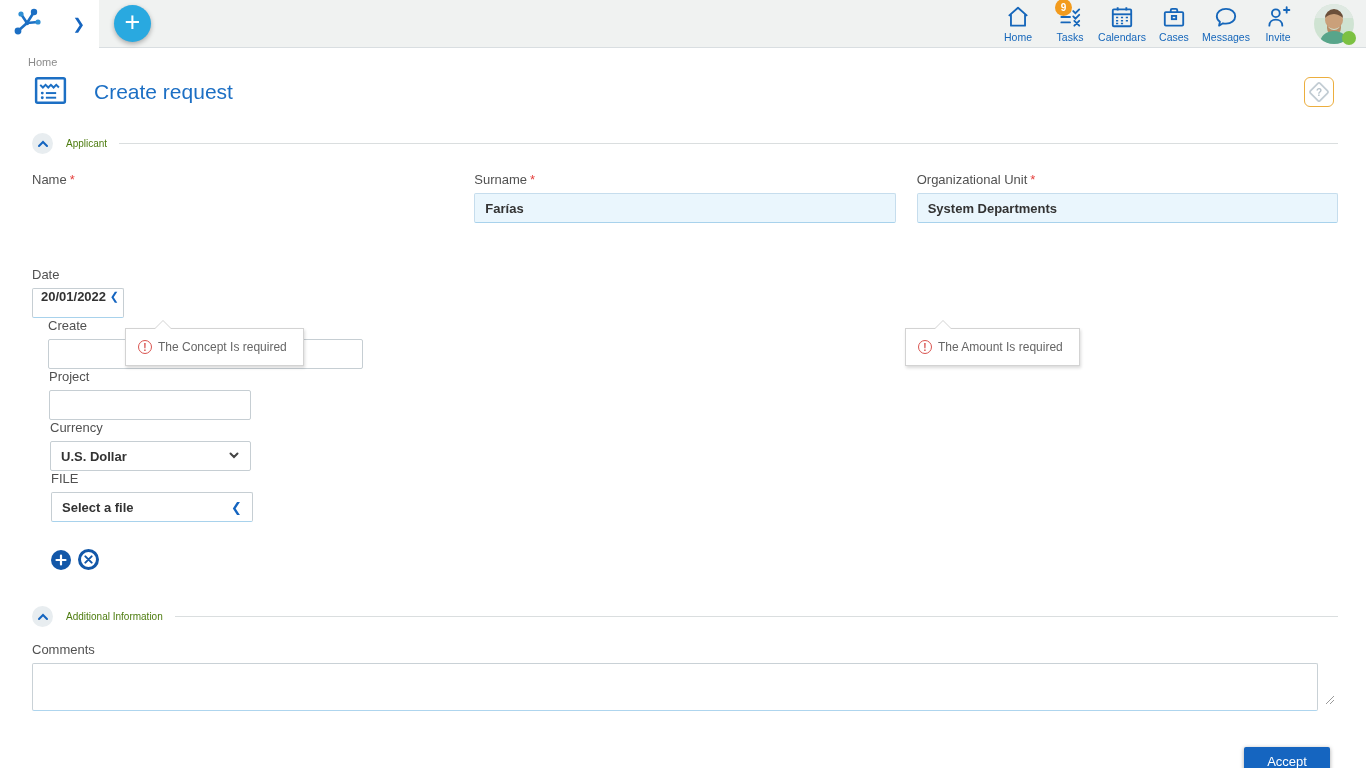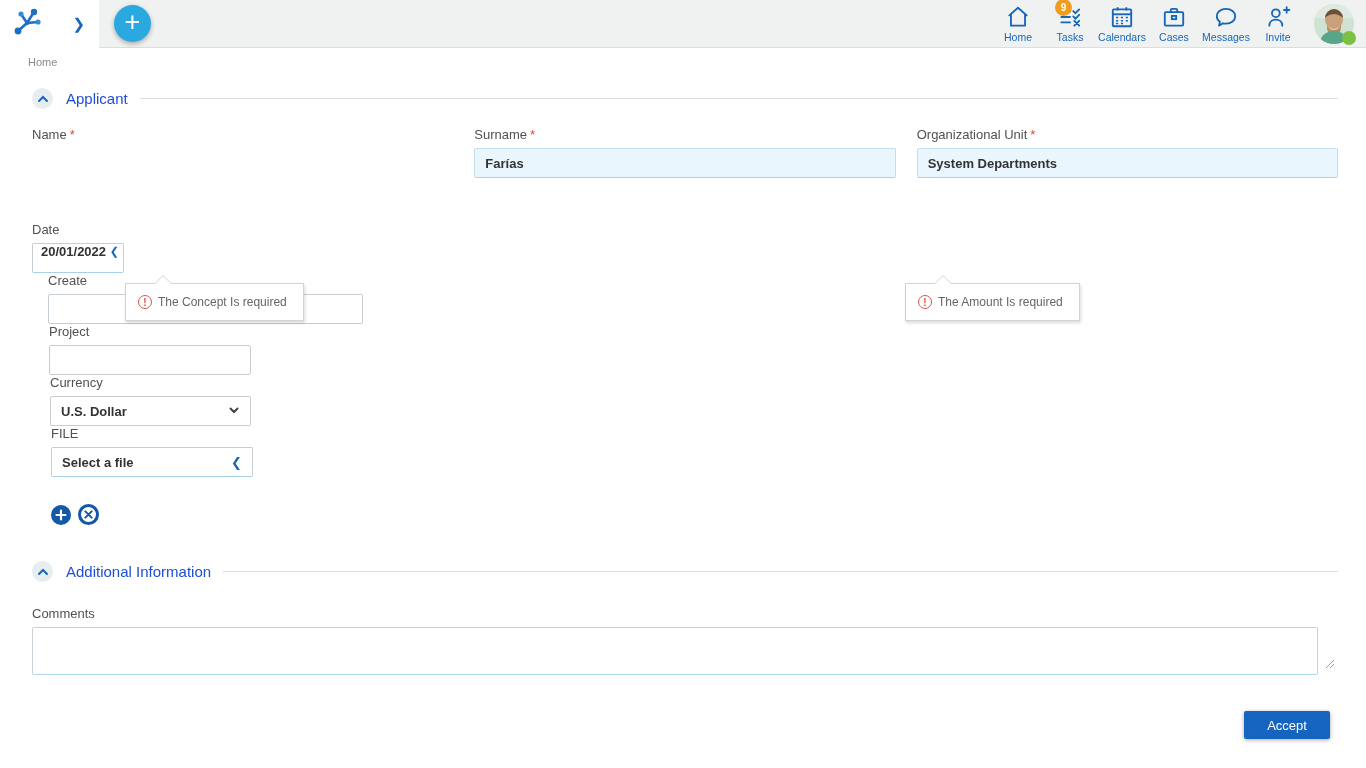--- a/index.html
+++ b/index.html
@@ -33,21 +33,21 @@
   .breadcrumb { margin:8px 0 0 -4px; font-size:11px; color:#8b8b8b; }
   .title-row { display:flex; align-items:center; margin-top:3px; height:42px; }
   .page-title { font-size:21px; color:#1c6fc4; margin-left:25px; font-weight:400; }
   .help-btn { margin-left:auto; width:30px; height:30px; border:1px solid #ecae3e;
     border-radius:6px; background:#fff; display:flex; align-items:center;
     justify-content:center; cursor:pointer; margin-right:4px; }
 
   .section-header { display:flex; align-items:center; }
   .collapse-circle { width:21px; height:21px; border-radius:50%; background:#e8edf0;
     display:flex; align-items:center; justify-content:center; cursor:pointer; flex:none; }
-  .section-title { font-size:15px; color:#1d4ed8; margin-left:13px; white-space:nowrap; }
+  .section-title { font-size:10px; color:#4d7c0f; margin-left:13px; white-space:nowrap; }
   .section-line { flex:1; height:1px; background:#dadedf; margin-left:12px; }
 
   .field-label { font-size:13px; color:#515151; }
   .req { color:#e5413e; margin-left:3px; }
   .input { height:30px; border:1px solid #c6ced3; border-radius:2px; background:#fff;
     display:flex; align-items:center; padding:0 10px; font-size:13px; color:#333;
     font-weight:bold; margin-top:6px; }
   .input.filled { background:#eaf6fd; border-color:#c6dded; border-bottom-color:#a8d2ec; }
   .input.blue-bottom { border-bottom-color:#a8d2ec; }
   .chev-blue { margin-left:auto; color:#1565c0; font-size:13px; font-weight:bold; }
@@ -75,21 +75,21 @@
     border-left:9px solid transparent; border-right:9px solid transparent;
     border-bottom:9px solid #d3d3d3; }
   .tooltip::after { content:""; position:absolute; top:-8px; left:29px;
     border-left:8px solid transparent; border-right:8px solid transparent;
     border-bottom:8px solid #fff; }
   .err-ico { width:14px; height:14px; border-radius:50%; border:1.5px solid #d9534f;
     color:#d9534f; font-size:10px; font-weight:bold; display:flex; align-items:center;
     justify-content:center; flex:none; }
 
   .additional { margin-top:36px; }
-  .comments-label { margin-top:24px; }
+  .comments-label { margin-top:15px; }
   .textarea-wrap { position:relative; margin-top:6px; }
   .textarea { width:1286px; height:48px; border:1px solid #c9d1d6; border-bottom-color:#aed5ee;
     border-radius:2px; background:#fff; resize:none; font-family:"Liberation Sans",sans-serif; }
   .resize-handle { position:absolute; right:3px; bottom:6px; }
 
   .actions { display:flex; justify-content:flex-end; margin-top:32px; padding-right:8px; }
   .accept-btn { width:86px; height:28px; background:#1565c0; color:#fff; border:none;
     border-radius:2px; font-size:13px; font-family:"Liberation Sans",sans-serif;
     box-shadow:0 1px 4px rgba(0,0,0,.35); cursor:pointer; }
 </style>
@@ -195,20 +195,43 @@
       </span>
       <span class="status-dot"></span>
     </div>
   </div>
 </div>
 
 <div class="content">
 
   <div class="breadcrumb">Home</div>
 
+  <div class="title-row">
+    <span>
+      <svg width="37" height="37" viewBox="0 0 36 36" fill="none" stroke="#1c6fc4" stroke-width="2.4">
+        <rect x="4" y="6" width="28" height="24" rx="1.5"></rect>
+        <path stroke-width="1.9" d="M8 12.5 l2.6 2.6 l2.6 -2.6 l2.6 2.6 l2.6 -2.6 l2.6 2.6 l2.6 -2.6 l2.6 2.6"></path>
+        <g stroke-width="1.9">
+            <path d="M13.5 20.5 h10"></path>
+            <path d="M13.5 25 h10"></path>
+          </g>
+        <g fill="#1c6fc4" stroke="none">
+            <circle cx="10" cy="20.5" r="1.4"></circle>
+            <circle cx="10" cy="25" r="1.4"></circle>
+          </g>
+      </svg>
+    </span>
+    <h1 class="page-title">Create request</h1>
+    <div class="help-btn">
+      <svg width="22" height="22" viewBox="0 0 22 22">
+        <rect x="4.2" y="4.2" width="13.6" height="13.6" rx="1.5" fill="none" stroke="#c2ccd3" stroke-width="1.8" transform="rotate(45 11 11)"></rect>
+        <text x="11" y="15" font-size="10" font-weight="bold" fill="#b6c2ca" text-anchor="middle" font-family="Liberation Sans, sans-serif">?</text>
+      </svg>
+    </div>
+  </div>
 
   <div class="section" style="margin-top:20px;">
     <div class="section-header">
       <span class="collapse-circle">
         <svg width="14" height="14" viewBox="0 0 14 14" fill="none" stroke="#1565c0" stroke-width="2" stroke-linecap="round">
             <path d="M3 9 L7 5 L11 9"></path>
           </svg>
       </span>
       <span class="section-title">Applicant</span>
       <span class="section-line"></span>

